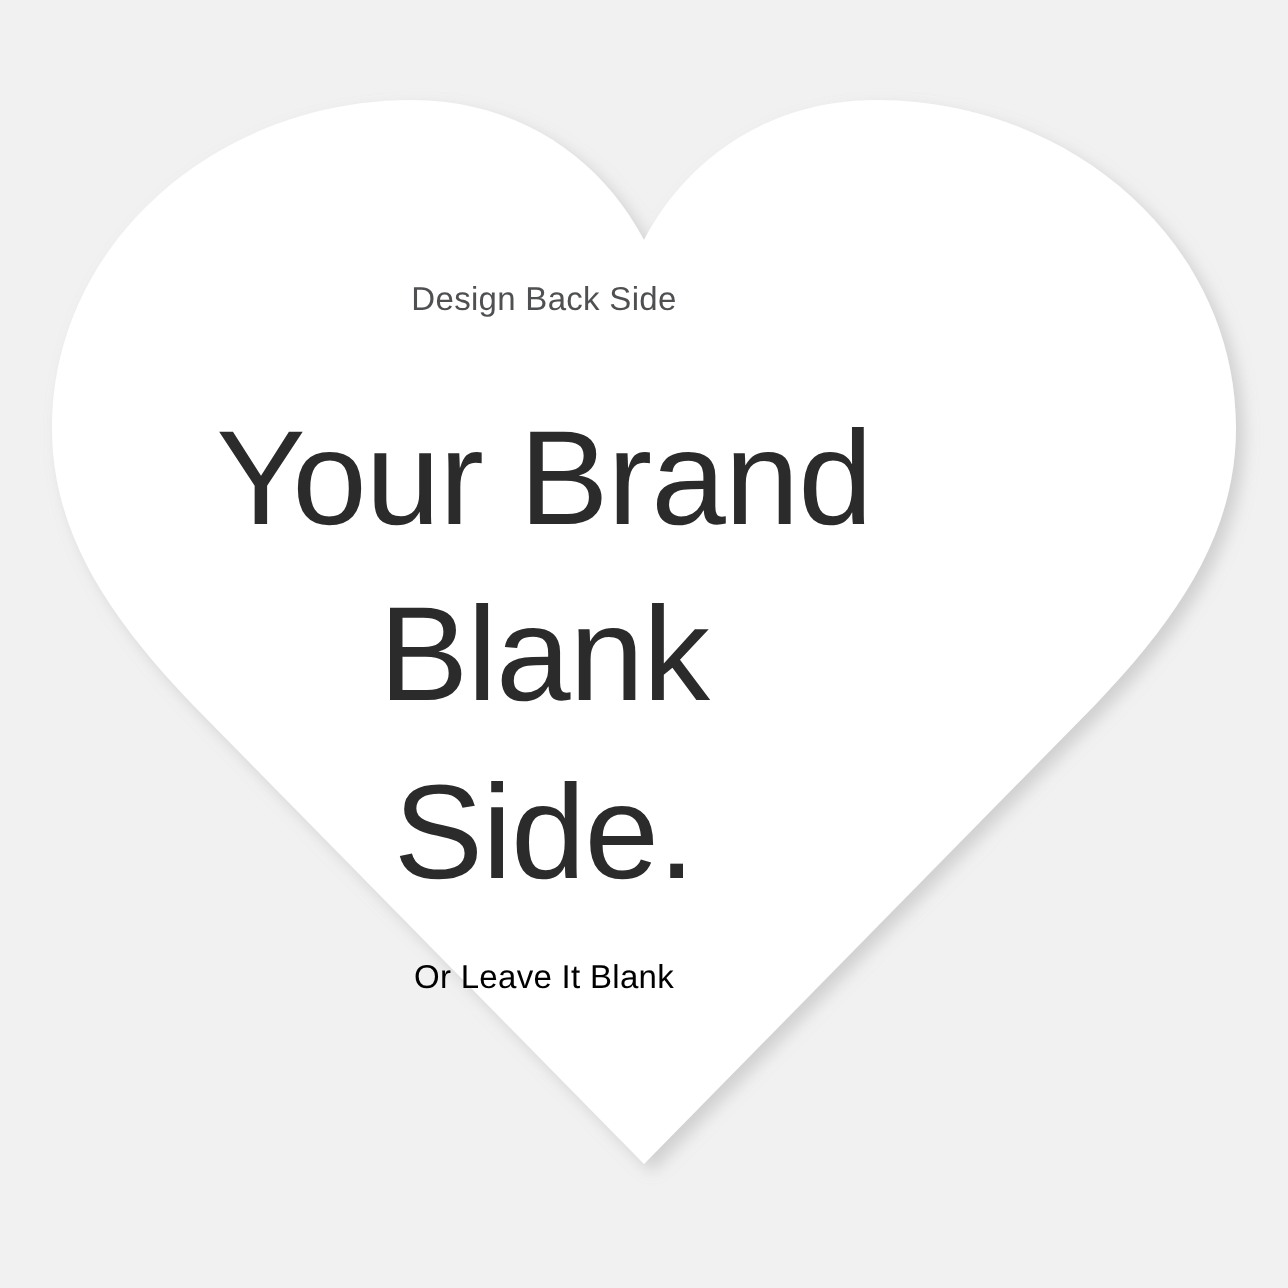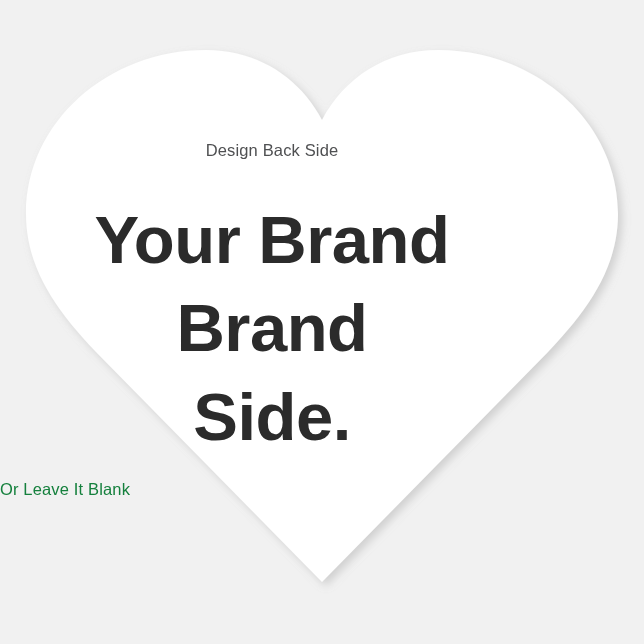--- a/index.html
+++ b/index.html
@@ -49,40 +49,40 @@
     color: #4f5052;
     font-weight: 400;
     line-height: 1;
   }
 
   .caption-bottom {
     position: absolute;
     top: 481px;
     left: 0;
     right: 0;
-    text-align: left;
+    text-align: center;
     font-size: 16.5px;
     letter-spacing: 0.15px;
-    color: #15803d;
+    color: #000000;
     font-weight: 400;
     line-height: 1;
   }
 
   #headline-block {
     position: absolute;
     top: 196px;
     left: 0;
     right: 0;
     text-align: center;
   }
 
   .headline-line {
     display: block;
     font-size: 67px;
-    font-weight: bold;
+    font-weight: normal;
     color: #2b2b2b;
     line-height: 1.32;
     letter-spacing: -0.5px;
     white-space: nowrap;
   }
 </style>
 </head>
 <body>
 
 <div id="sticker-canvas">
@@ -104,20 +104,20 @@
              C 386 50, 344 78, 322 120
              Z"></path>
   </svg>
 
   <div id="heart-content">
 
     <div class="caption-top">Design Back Side</div>
 
     <div id="headline-block">
       <span class="headline-line">Your Brand</span>
-      <span class="headline-line">Brand</span>
+      <span class="headline-line">Blank</span>
       <span class="headline-line">Side.</span>
     </div>
 
     <div class="caption-bottom">Or Leave It Blank</div>
 
   </div>
 </div>
 
 </body></html>

